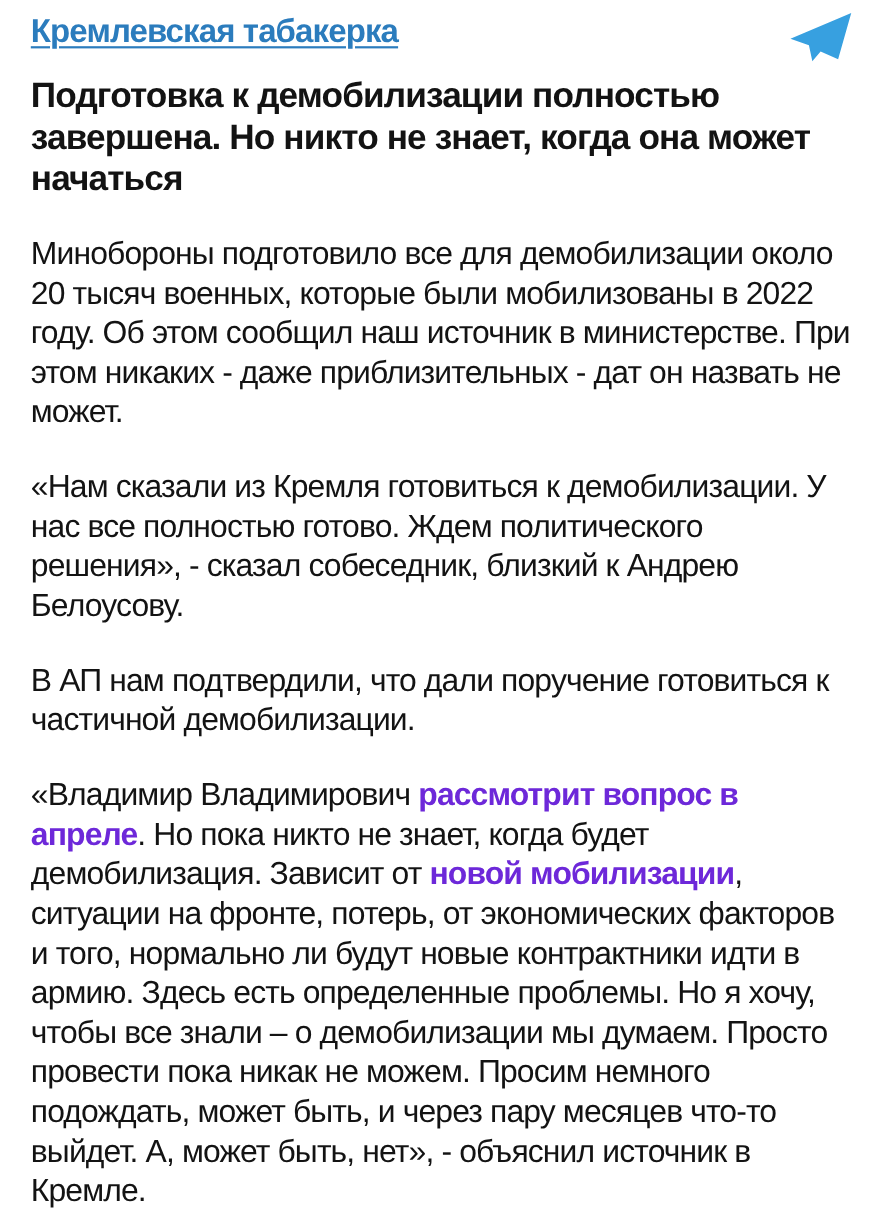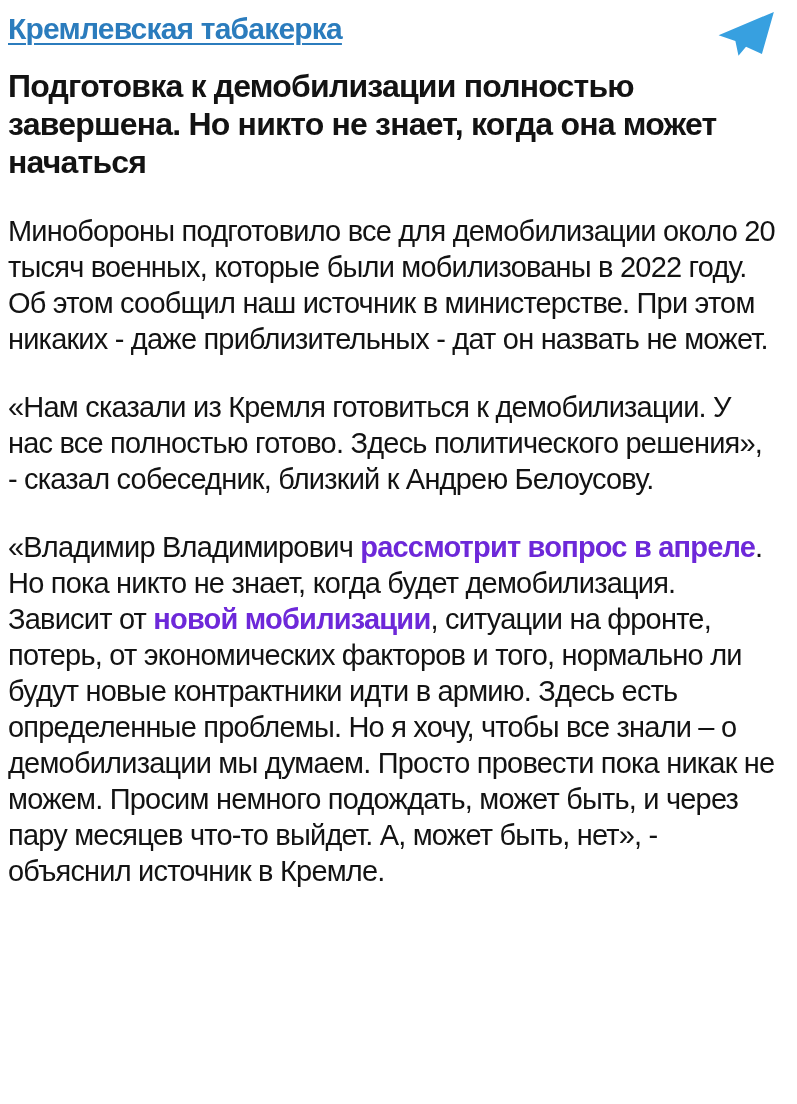--- a/index.html
+++ b/index.html
@@ -11,21 +11,21 @@
     width: 797px;
     height: 1104px;
     overflow: hidden;
     font-family: "Liberation Sans", "DejaVu Sans", sans-serif;
     color: #131313;
   }
   .page {
     box-sizing: border-box;
     width: 797px;
     height: 1104px;
-    padding: 10px 20px 0 8px;
+    padding: 10px 20px 0 28px;
   }
   .header-row {
     display: flex;
     justify-content: space-between;
     align-items: flex-start;
     height: 48px;
   }
   .channel-link {
     color: #2b7cbd;
     font-weight: 700;
@@ -76,20 +76,21 @@
       <svg viewBox="0 0 64 52" width="62" height="46" aria-hidden="true">
         <path d="M63.5 1 L1 27.5 L20 34 L23.5 50.5 L32 40.5 L50 48.5 Z" fill="#37a0e0"></path>
       </svg>
     </span>
   </div>
 
   <div class="headline">Подготовка к демобилизации полностью завершена. Но никто не знает, когда она может начаться</div>
 
   <p class="body-para">Минобороны подготовило все для демобилизации около 20 тысяч военных, которые были мобилизованы в 2022 году. Об этом сообщил наш источник в министерстве. При этом никаких - даже приблизительных - дат он назвать не может.</p>
 
-  <p class="body-para">«Нам сказали из Кремля готовиться к демобилизации. У нас все полностью готово. Здесь политического решения», - сказал собеседник, близкий к Андрею Белоусову.</p>
+  <p class="body-para">«Нам сказали из Кремля готовиться к демобилизации. У нас все полностью готово. Ждем политического решения», - сказал собеседник, близкий к Андрею Белоусову.</p>
 
+  <p class="body-para">В АП нам подтвердили, что дали поручение готовиться к частичной демобилизации.</p>
 
   <p class="body-para">
     <span>«Владимир Владимирович </span><a class="inline-link">рассмотрит вопрос в апреле</a><span>. Но пока никто не знает, когда будет демобилизация. Зависит от </span><a class="inline-link">новой мобилизации</a><span>, ситуации на фронте, потерь, от экономических факторов и того, нормально ли будут новые контрактники идти в армию. Здесь есть определенные проблемы. Но я хочу, чтобы все знали – о демобилизации мы думаем. Просто провести пока никак не можем. Просим немного подождать, может быть, и через пару месяцев что-то выйдет. А, может быть, нет», - объяснил источник в Кремле.</span>
   </p>
 
 </div>
 
 </body></html>

